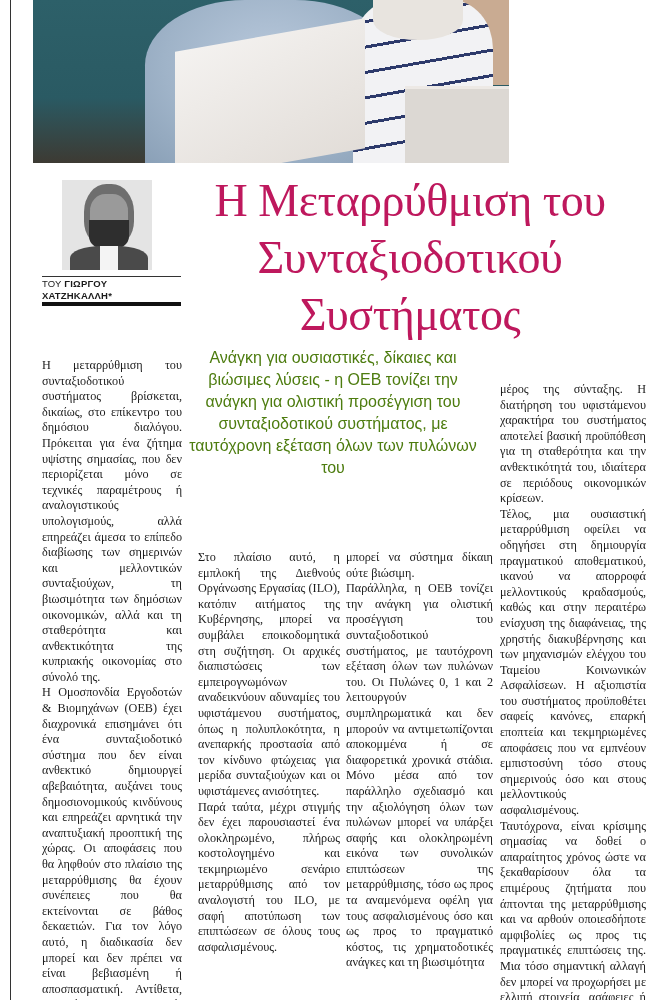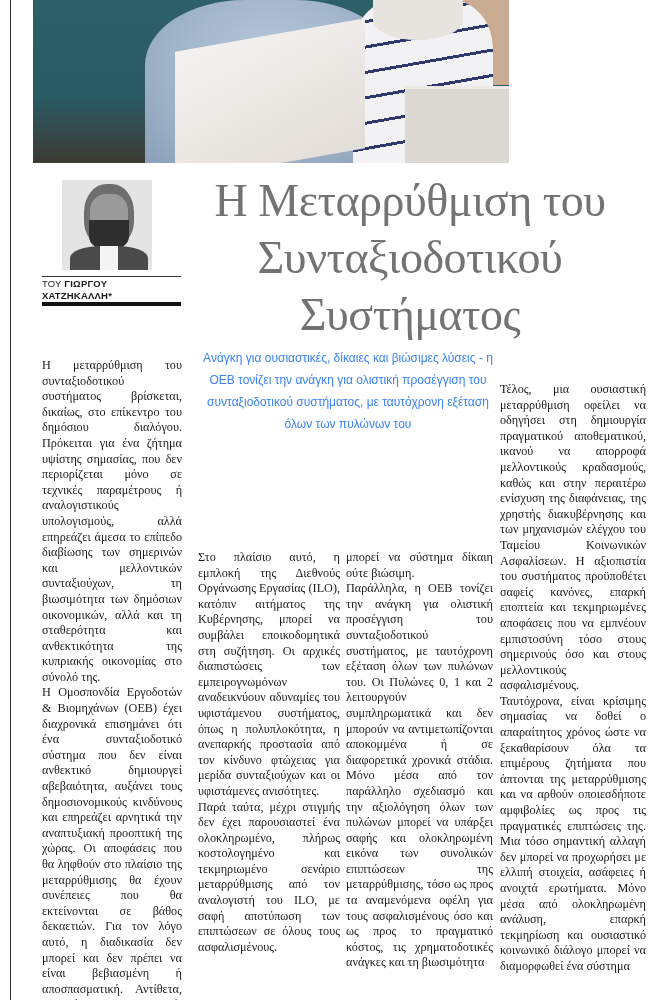--- a/index.html
+++ b/index.html
@@ -20,23 +20,23 @@
   .author-photo .face { position:absolute; left:28px; top:14px; width:38px; height:42px; background:#9a9a9a; border-radius: 40%; }
   .author-photo .beard { position:absolute; left:27px; top:40px; width:40px; height:30px; background:#2e2e2e; border-radius: 0 0 45% 45%; }
   .author-photo .suit { position:absolute; left:8px; top:66px; width:78px; height:30px; background:#4a4a4a; border-radius: 40% 40% 0 0; }
   .author-photo .shirt { position:absolute; left:38px; top:66px; width:18px; height:30px; background:#f4f4f4; }
   .rule-thin { position:absolute; left:42px; top:276px; width:139px; height:1px; background:#333; }
   .rule-thick { position:absolute; left:42px; top:302px; width:139px; height:4px; background:#111; }
   .byline { position:absolute; left:42px; top:278px; width:139px; text-align:left; font-family:"Liberation Sans", sans-serif; font-size:9.5px; line-height:11.5px; letter-spacing: 0.2px; }
   .byline .pre { font-weight: normal; }
   .byline .name { font-weight: bold; }
 
-  .headline { position:absolute; left:180px; top:172px; width:460px; text-align:center; font-family:"Liberation Serif", serif; font-size:46px; line-height:57px; font-weight: normal; letter-spacing:-0.5px; color:#737373; }
+  .headline { position:absolute; left:180px; top:172px; width:460px; text-align:center; font-family:"Liberation Serif", serif; font-size:46px; line-height:57px; font-weight: normal; letter-spacing:-0.5px; color:#be185d; }
 
-  .standfirst { position:absolute; left:198px; top:347px; width:300px; text-align:center; font-family:"Liberation Sans", sans-serif; font-size:12px; line-height:22px; font-weight: 300; color:#3b82f6; }
+  .standfirst { position:absolute; left:183px; top:347px; width:300px; text-align:center; font-family:"Liberation Sans", sans-serif; font-size:16px; line-height:22px; font-weight: 300; color:#4d7c0f; }
 
   .col { position:absolute; font-family:"Liberation Serif", serif; font-size:12.2px; line-height:15.6px; text-align: justify; color:#1a1a1a; }
   .col p { margin:0; text-indent: 0; }
   .col1 { left:42px; top:322px; width:140px; }
   .col2 { left:198px; top:514px; width:142px; }
   .col3 { left:346px; top:514px; width:147px; }
   .col4 { left:500px; top:346px; width:146px; }
   .clip { position:absolute; left:0; top:0; width:659px; height:1000px; overflow:hidden; pointer-events:none;margin-top:36px; }
 </style>
 </head>
@@ -84,16 +84,17 @@
   <div class="col col2">
     <p>Στο πλαίσιο αυτό, η εμπλοκή της Διεθνούς Οργάνωσης Εργασίας (ILO), κατόπιν αιτήματος της Κυβέρνησης, μπορεί να συμβάλει εποικοδομητικά στη συζήτηση. Οι αρχικές διαπιστώσεις των εμπειρογνωμόνων αναδεικνύουν αδυναμίες του υφιστάμενου συστήματος, όπως η πολυπλοκότητα, η ανεπαρκής προστασία από τον κίνδυνο φτώχειας για μερίδα συνταξιούχων και οι υφιστάμενες ανισότητες.</p>
     <p>Παρά ταύτα, μέχρι στιγμής δεν έχει παρουσιαστεί ένα ολοκληρωμένο, πλήρως κοστολογημένο και τεκμηριωμένο σενάριο μεταρρύθμισης από τον αναλογιστή του ILO, με σαφή αποτύπωση των επιπτώσεων σε όλους τους ασφαλισμένους.</p>
 
   </div>
   <div class="col col3">
     <p>μπορεί να σύστημα δίκαιη ούτε βιώσιμη.</p>
     <p>Παράλληλα, η ΟΕΒ τονίζει την ανάγκη για ολιστική προσέγγιση του συνταξιοδοτικού συστήματος, με ταυτόχρονη εξέταση όλων των πυλώνων του. Οι Πυλώνες 0, 1 και 2 λειτουργούν συμπληρωματικά και δεν μπορούν να αντιμετωπίζονται αποκομμένα ή σε διαφορετικά χρονικά στάδια. Μόνο μέσα από τον παράλληλο σχεδιασμό και την αξιολόγηση όλων των πυλώνων μπορεί να υπάρξει σαφής και ολοκληρωμένη εικόνα των συνολικών επιπτώσεων της μεταρρύθμισης, τόσο ως προς τα αναμενόμενα οφέλη για τους ασφαλισμένους όσο και ως προς το πραγματικό κόστος, τις χρηματοδοτικές ανάγκες και τη βιωσιμότητα</p>
   </div>
   <div class="col col4">
+    <p>μέρος της σύνταξης. Η διατήρηση του υφιστάμενου χαρακτήρα του συστήματος αποτελεί βασική προϋπόθεση για τη σταθερότητα και την ανθεκτικότητά του, ιδιαίτερα σε περιόδους οικονομικών κρίσεων.</p>
     <p>Τέλος, μια ουσιαστική μεταρρύθμιση οφείλει να οδηγήσει στη δημιουργία πραγματικού αποθεματικού, ικανού να απορροφά μελλοντικούς κραδασμούς, καθώς και στην περαιτέρω ενίσχυση της διαφάνειας, της χρηστής διακυβέρνησης και των μηχανισμών ελέγχου του Ταμείου Κοινωνικών Ασφαλίσεων. Η αξιοπιστία του συστήματος προϋποθέτει σαφείς κανόνες, επαρκή εποπτεία και τεκμηριωμένες αποφάσεις που να εμπνέουν εμπιστοσύνη τόσο στους σημερινούς όσο και στους μελλοντικούς ασφαλισμένους.</p>
     <p>Ταυτόχρονα, είναι κρίσιμης σημασίας να δοθεί ο απαραίτητος χρόνος ώστε να ξεκαθαρίσουν όλα τα επιμέρους ζητήματα που άπτονται της μεταρρύθμισης και να αρθούν οποιεσδήποτε αμφιβολίες ως προς τις πραγματικές επιπτώσεις της. Μια τόσο σημαντική αλλαγή δεν μπορεί να προχωρήσει με ελλιπή στοιχεία, ασάφειες ή ανοιχτά ερωτήματα. Μόνο μέσα από ολοκληρωμένη ανάλυση, επαρκή τεκμηρίωση και ουσιαστικό κοινωνικό διάλογο μπορεί να διαμορφωθεί ένα σύστημα</p>
   </div>
 </div>
 
 </body></html>

